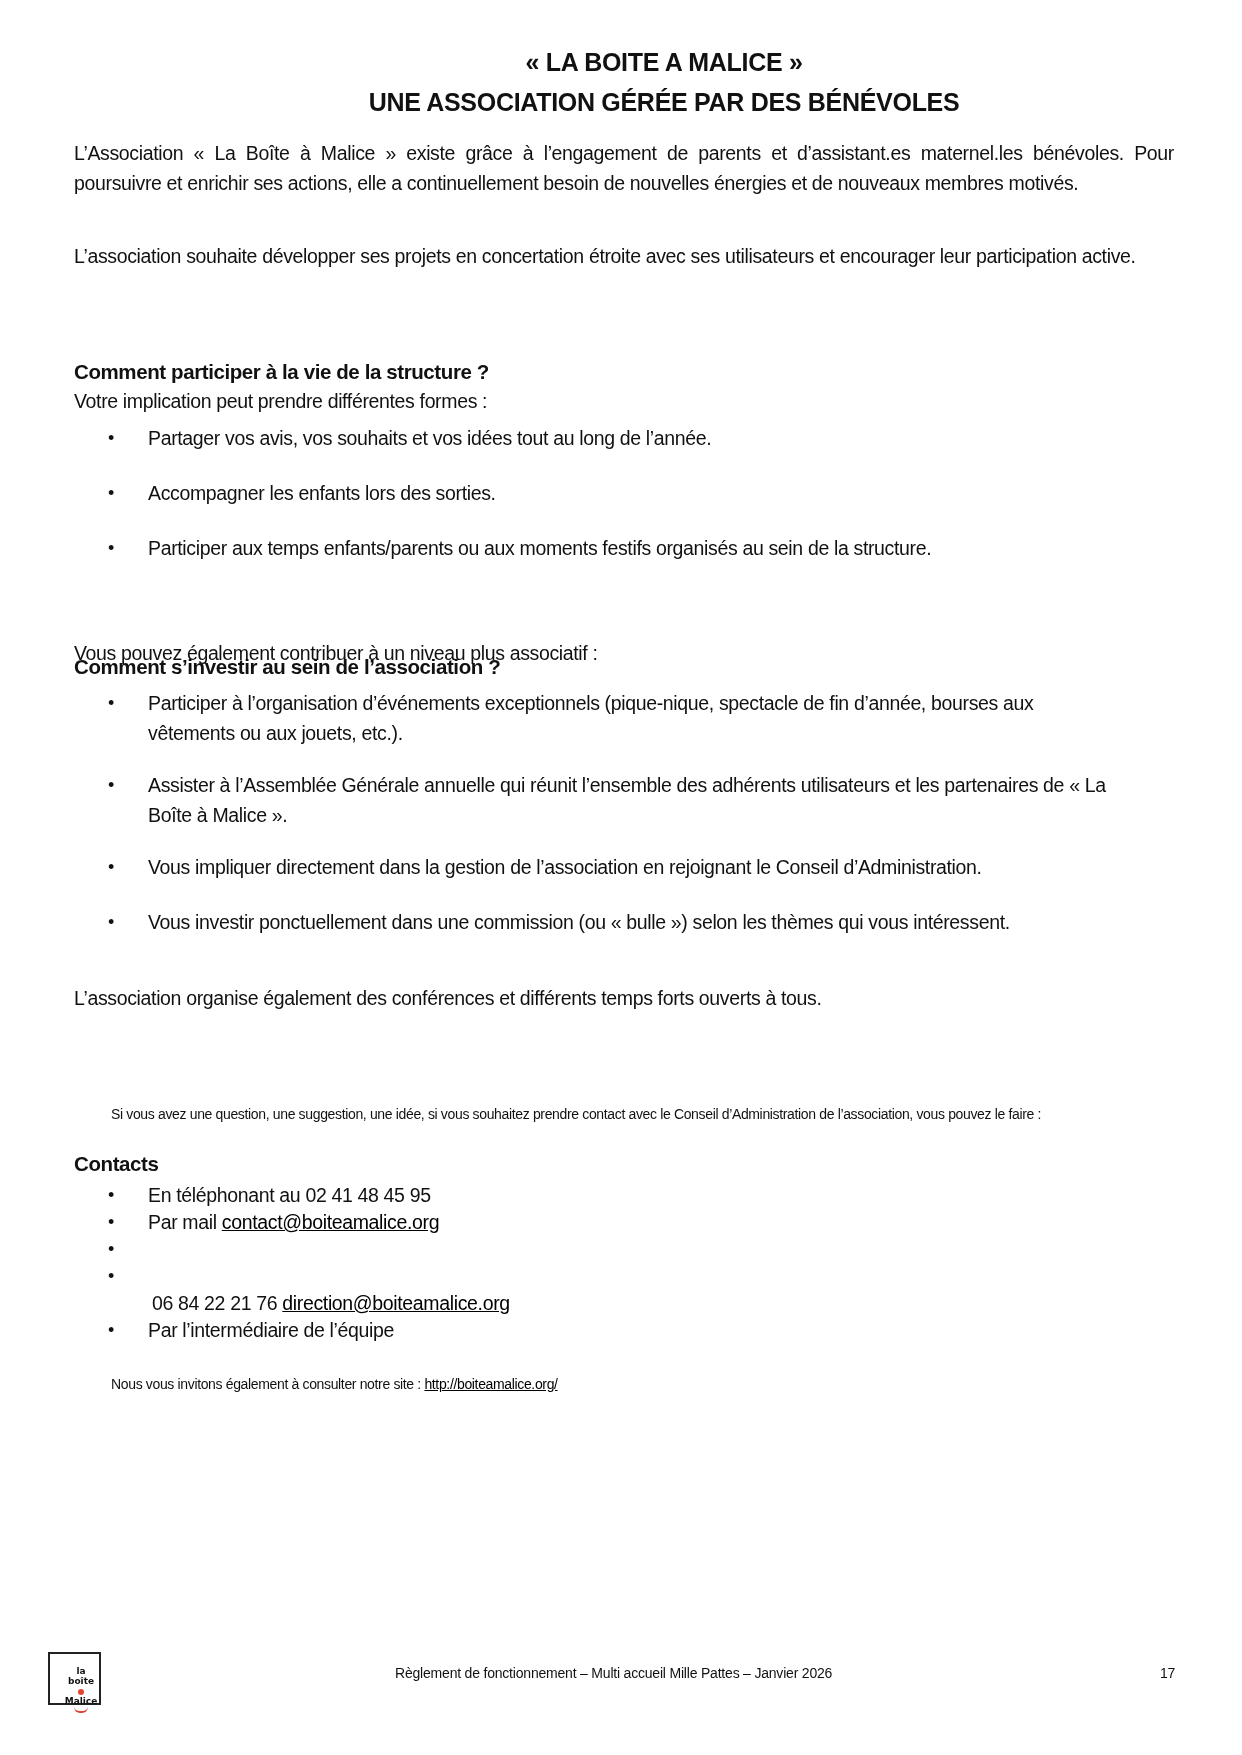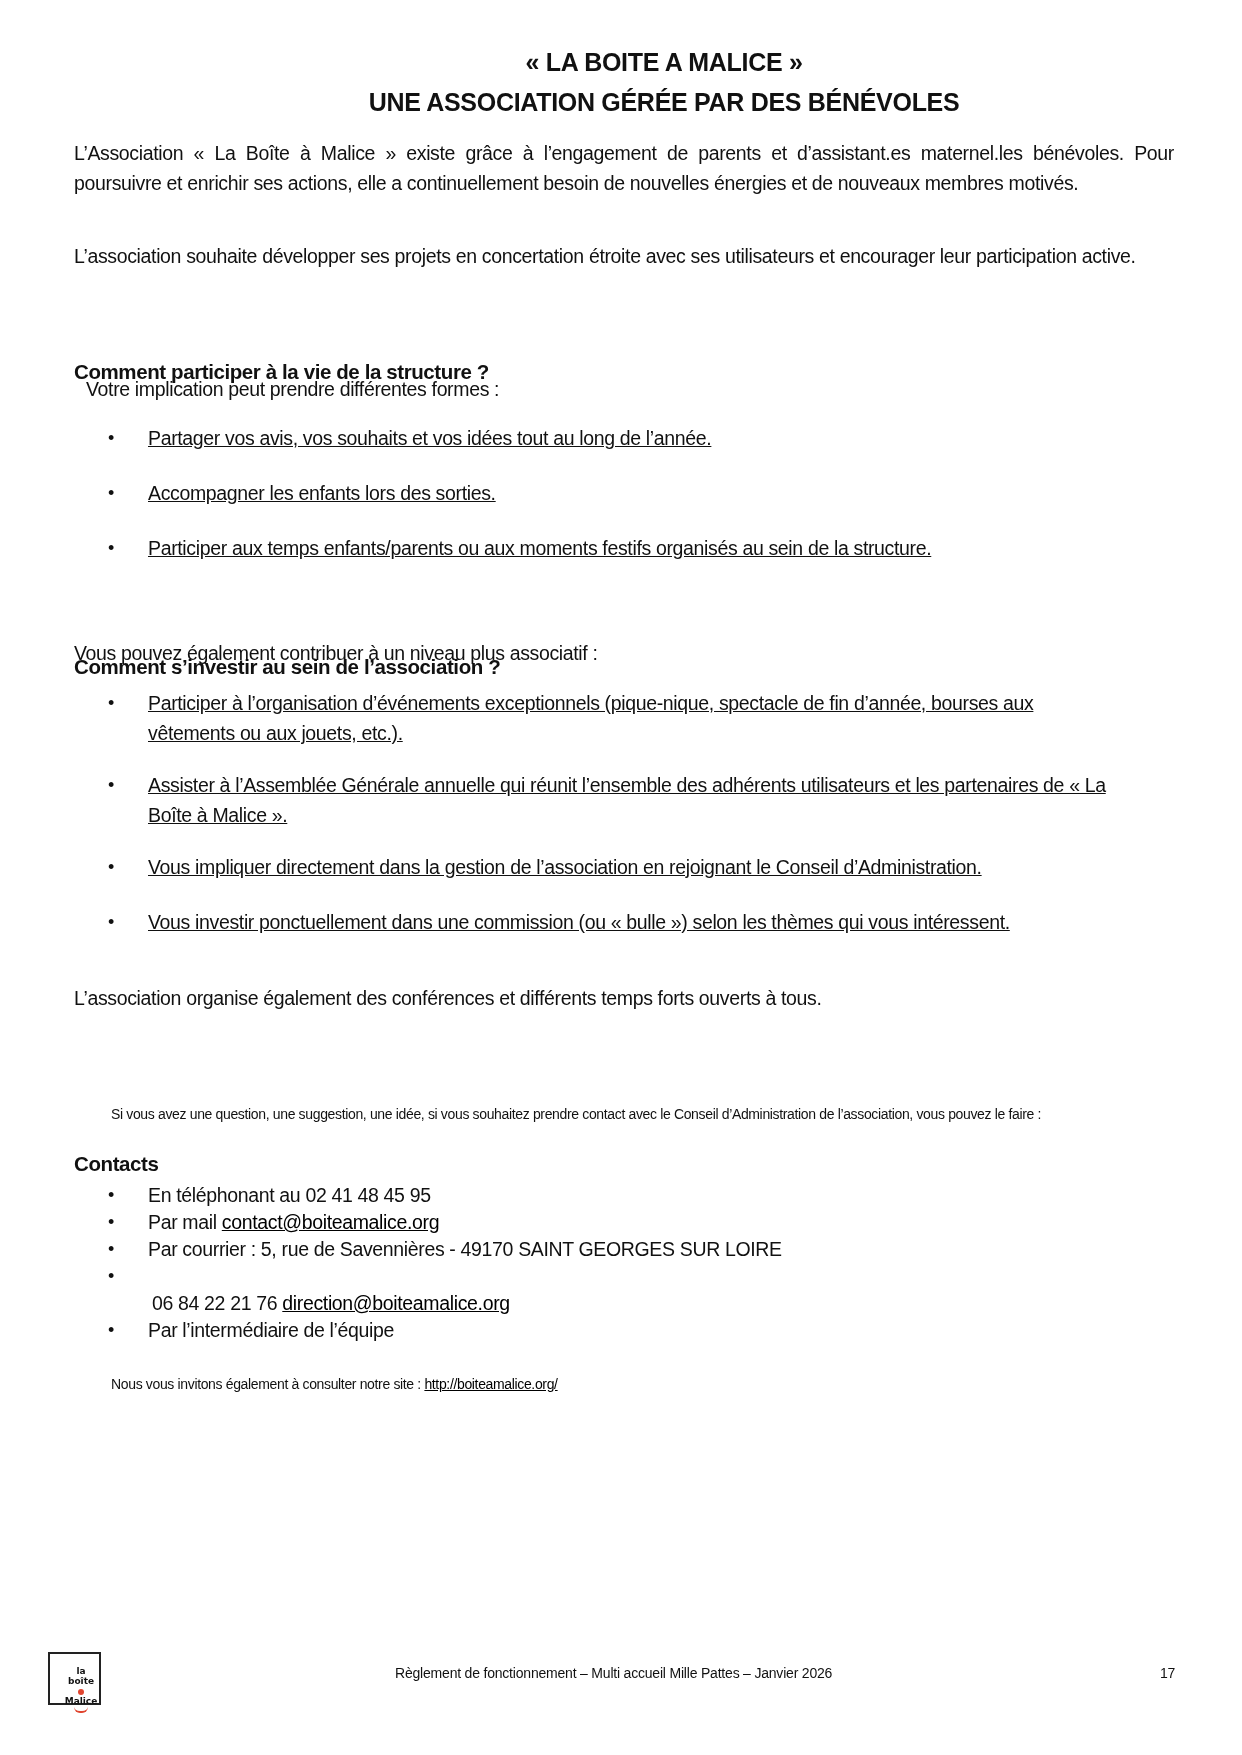--- a/index.html
+++ b/index.html
@@ -6,21 +6,21 @@
     body { width:1242px; height:1755px; position:relative; overflow:hidden;
       font-family:"Liberation Sans", sans-serif; color:#111; }
     .title { position:absolute; left:4px; width:1242px; text-align:center;
       font-weight:bold; font-size:25px; letter-spacing:-0.3px;padding-left:39px; }
     .t1 { top:48px; } .t2 { top:88px; }
     .p { position:absolute; left:74px; width:1100px; font-size:19.5px; line-height:30px; letter-spacing:-0.35px; }
     .just { text-align:justify; text-align-last:left; }
     .h { position:absolute; left:74px; font-weight:bold; font-size:20.5px; letter-spacing:-0.4px; }
     .li { position:absolute; left:108px; width:1080px; font-size:19.5px; line-height:30px; letter-spacing:-0.35px; }
     .li .bullet { position:absolute; left:0; top:0; font-size:18px; }
-    .li .txt { margin-left:40px; display:block;text-decoration:underline; }
+    .li .txt { margin-left:40px; display:block; }
     .cli { position:absolute; left:108px; font-size:19.5px; line-height:30px; letter-spacing:-0.35px; }
     .cli .bullet { position:absolute; left:0; top:0; font-size:18px; }
     .cli .txt { margin-left:40px; }
     a.link { color:#000000; text-decoration:underline; }
     .cp { position:absolute; left:111px; font-size:14px; line-height:30px; letter-spacing:-0.35px; }
     .footer { position:absolute; top:1665px; font-size:14px; letter-spacing:-0.2px; }
     .logo { position:absolute; left:48px; top:1652px; width:53px; height:53px; border:2px solid #222; box-sizing:border-box;
       font-family:"DejaVu Sans", sans-serif; font-size:9px; line-height:10px; font-weight:bold; text-align:center; padding-top:12px;padding-left:13px; }
     .logo .dot { display:inline-block; width:6px; height:6px; border-radius:50%; background:#e0452f; vertical-align:middle; }
     .logo .smile { display:block; margin:1px auto 0; width:14px; height:4px; border-bottom:2px solid #e0452f; border-radius:0 0 8px 8px; }
@@ -28,21 +28,21 @@
 </head>
 <body>
 
 <div class="title t1">« LA BOITE A MALICE »</div>
 <div class="title t2">UNE ASSOCIATION GÉRÉE PAR DES BÉNÉVOLES</div>
 
 <div class="p just" style="top:138px;">L’Association « La Boîte à Malice » existe grâce à l’engagement de parents et d’assistant.es maternel.les bénévoles. Pour poursuivre et enrichir ses actions, elle a continuellement besoin de nouvelles énergies et de nouveaux membres motivés.</div>
 <div class="p just" style="top:241px;">L’association souhaite développer ses projets en concertation étroite avec ses utilisateurs et encourager leur participation active.</div>
 
 <div class="h" style="top:360px;">Comment participer à la vie de la structure ?</div>
-<div class="p" style="top:374px;margin-left:12px;">Votre implication peut prendre différentes formes :</div>
+<div class="p" style="top:386px;">Votre implication peut prendre différentes formes :</div>
 
 <div class="li" style="top:423px;">
     <span class="bullet">•</span>
     <span class="txt">Partager vos avis, vos souhaits et vos idées tout au long de l’année.</span>
   </div>
 <div class="li" style="top:478px;">
     <span class="bullet">•</span>
     <span class="txt">Accompagner les enfants lors des sorties.</span>
   </div>
 <div class="li" style="top:533px;">
@@ -70,21 +70,21 @@
     <span class="txt">Vous investir ponctuellement dans une commission (ou « bulle ») selon les thèmes qui vous intéressent.</span>
   </div>
 
 <div class="p" style="top:983px;">L’association organise également des conférences et différents temps forts ouverts à tous.</div>
 
 <div class="h" style="top:1152px;">Contacts</div>
 <div class="cp" style="top:1099px; width:1060px;">Si vous avez une question, une suggestion, une idée, si vous souhaitez prendre contact avec le Conseil d’Administration de l’association, vous pouvez le faire :</div>
 
 <div class="cli" style="top:1180px;"><span class="bullet">•</span><span class="txt">En téléphonant au 02 41 48 45 95</span></div>
 <div class="cli" style="top:1207px;"><span class="bullet">•</span><span class="txt"><span>Par mail </span><a class="link">contact@boiteamalice.org</a></span></div>
-<div class="cli" style="top:1234px;"><span class="bullet">•</span><span class="txt">Par courrier : 5, rue de Savennières - 49170 SAINT GEORGES SUR LOIRE</span></div>
+<div class="cli" style="top:1234px;"><span class="bullet">•</span></div>
 <div class="cli" style="top:1261px;"><span class="bullet">•</span></div>
 <div class="cli" style="top:1288px;"><span class="txt" style="margin-left:44px;"><span>06 84 22 21 76 </span><a class="link">direction@boiteamalice.org</a></span></div>
 <div class="cli" style="top:1315px;"><span class="bullet">•</span><span class="txt">Par l’intermédiaire de l’équipe</span></div>
 
 <div class="cp" style="top:1369px;text-align:right;"><span>Nous vous invitons également à consulter notre site : </span><a class="link">http://boiteamalice.org/</a></div>
 
 <div class="logo">
   <div>la boîte</div>
   <div><span class="dot"></span><span>Malice</span></div>
   <span class="smile"></span>

